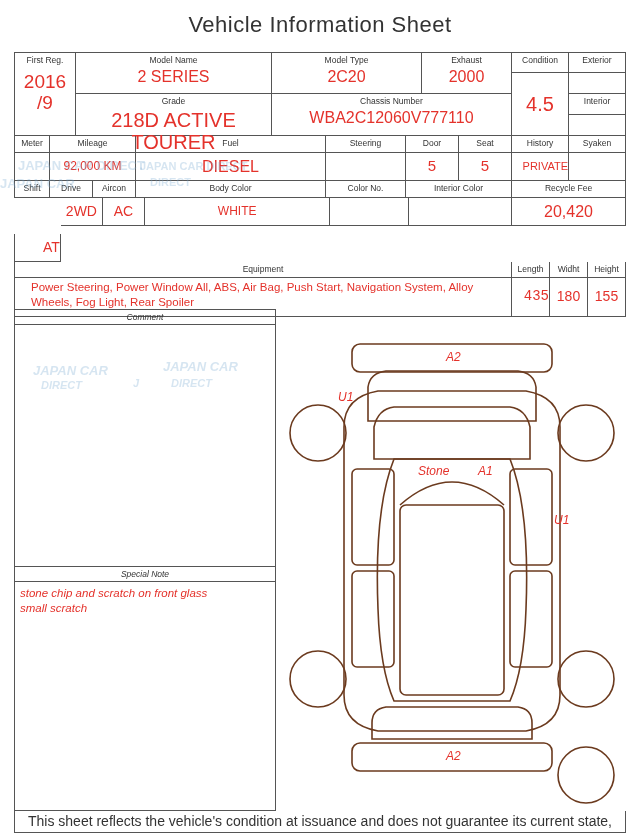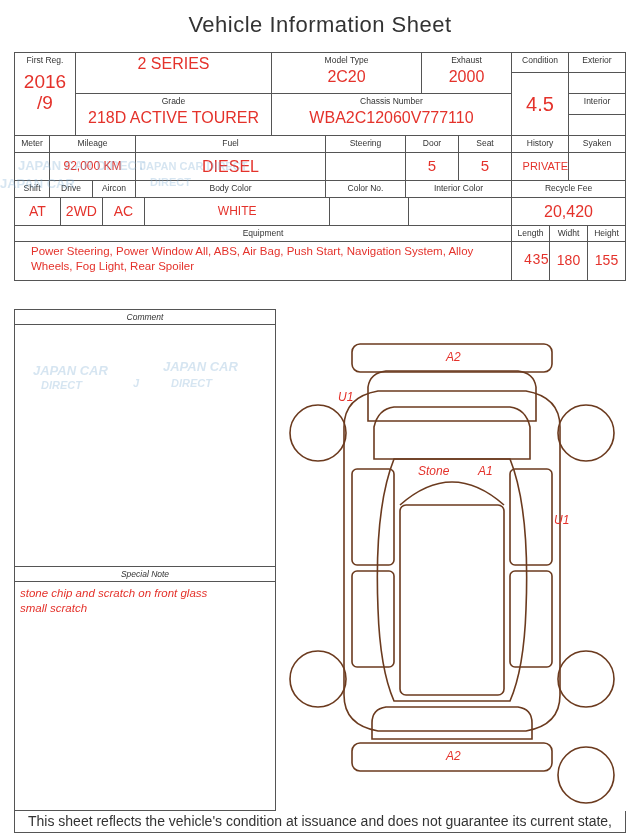--- a/index.html
+++ b/index.html
@@ -157,35 +157,36 @@
         <div class="rowflex">
 
           <div class="b" style="width:62px;height:84px;">
             <div class="lbl">First Reg.</div>
             <div class="v" style="font-size:19px;padding-top:6px;">2016</div>
             <div class="v" style="font-size:19px;">/9</div>
           </div>
           <div style="width:436px;">
             <div class="rowflex">
               <div class="b bl-0" style="width:196px;height:42px;border-left:none;">
+                <div class="lbl">Model Name</div>
                 <div class="v" style="font-size:16px;padding-top:2px;">2 SERIES</div>
               </div>
               <div class="b" style="width:150px;height:42px;border-left:none;">
                 <div class="lbl">Model Type</div>
                 <div class="v" style="font-size:16px;padding-top:2px;">2C20</div>
               </div>
               <div class="b" style="width:90px;height:42px;border-left:none;">
                 <div class="lbl">Exhaust</div>
                 <div class="v" style="font-size:16px;padding-top:2px;">2000</div>
               </div>
             </div>
             <div class="rowflex">
               <div class="b" style="width:196px;height:42px;border-left:none;border-top:none;">
                 <div class="lbl">Grade</div>
-                <div class="v" style="font-size:16px;padding-top:2px;">218D ACTIVE TOURER</div>
+                <div class="v" style="font-size:20px;padding-top:2px;">218D ACTIVE TOURER</div>
               </div>
               <div class="b" style="width:240px;height:42px;border-left:none;border-top:none;">
                 <div class="lbl">Chassis Number</div>
                 <div class="v" style="font-size:16px;padding-top:2px;">WBA2C12060V777110</div>
               </div>
             </div>
           </div>
         </div>
       </div>
 
@@ -296,21 +297,21 @@
             <div class="lbl">Body Color</div>
           </div>
           <div class="b" style="width:80px;height:17px;border-top:none;border-left:none;">
             <div class="lbl">Color No.</div>
           </div>
           <div class="b" style="width:106px;height:17px;border-top:none;border-left:none;">
             <div class="lbl">Interior Color</div>
           </div>
         </div>
         <div class="rowflex">
-          <div class="b" style="width:48px;height:28px;border-top:none;display:flex;align-items:center;justify-content:center;">
+          <div class="b" style="width:48px;height:28px;border-top:none;display:flex;align-items:center;justify-content:flex-end;margin-top:36px;">
             <div class="v" style="font-size:14px;">AT</div>
           </div>
           <div class="b" style="width:43px;height:28px;border-top:none;border-left:none;display:flex;align-items:center;justify-content:center;">
             <div class="v" style="font-size:14px;">2WD</div>
           </div>
           <div class="b" style="width:43px;height:28px;border-top:none;border-left:none;display:flex;align-items:center;justify-content:center;">
             <div class="v" style="font-size:14px;">AC</div>
           </div>
           <div class="b" style="width:190px;height:28px;border-top:none;border-left:none;display:flex;align-items:center;justify-content:center;">
             <div class="v" style="font-size:12px;">WHITE</div>

